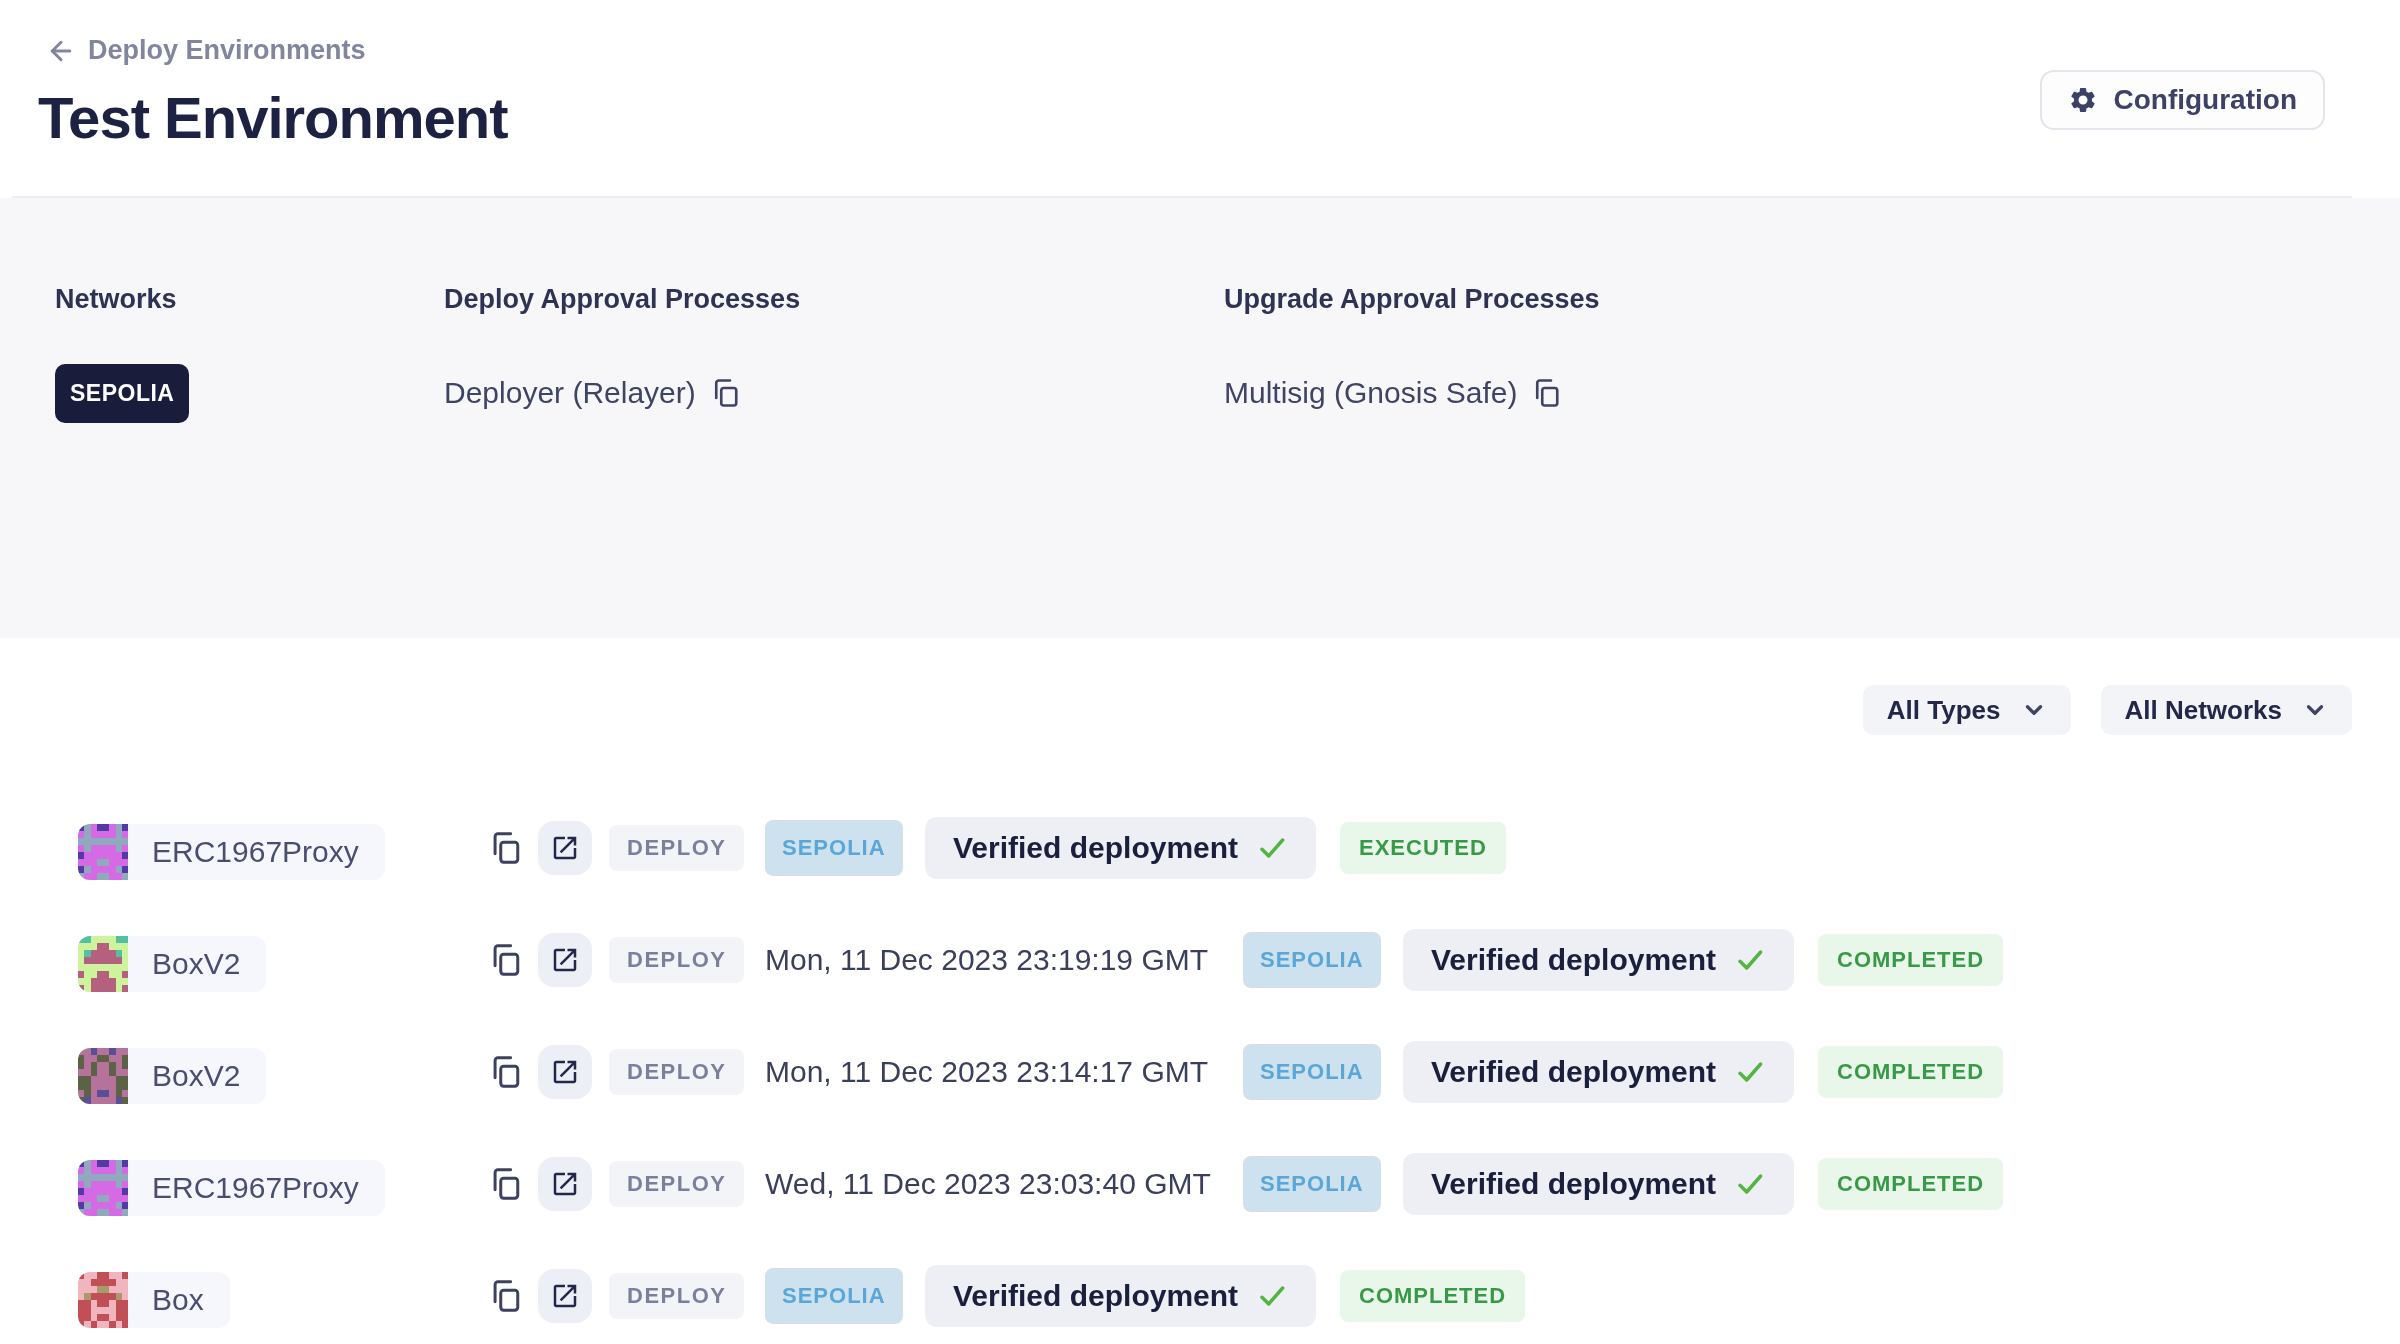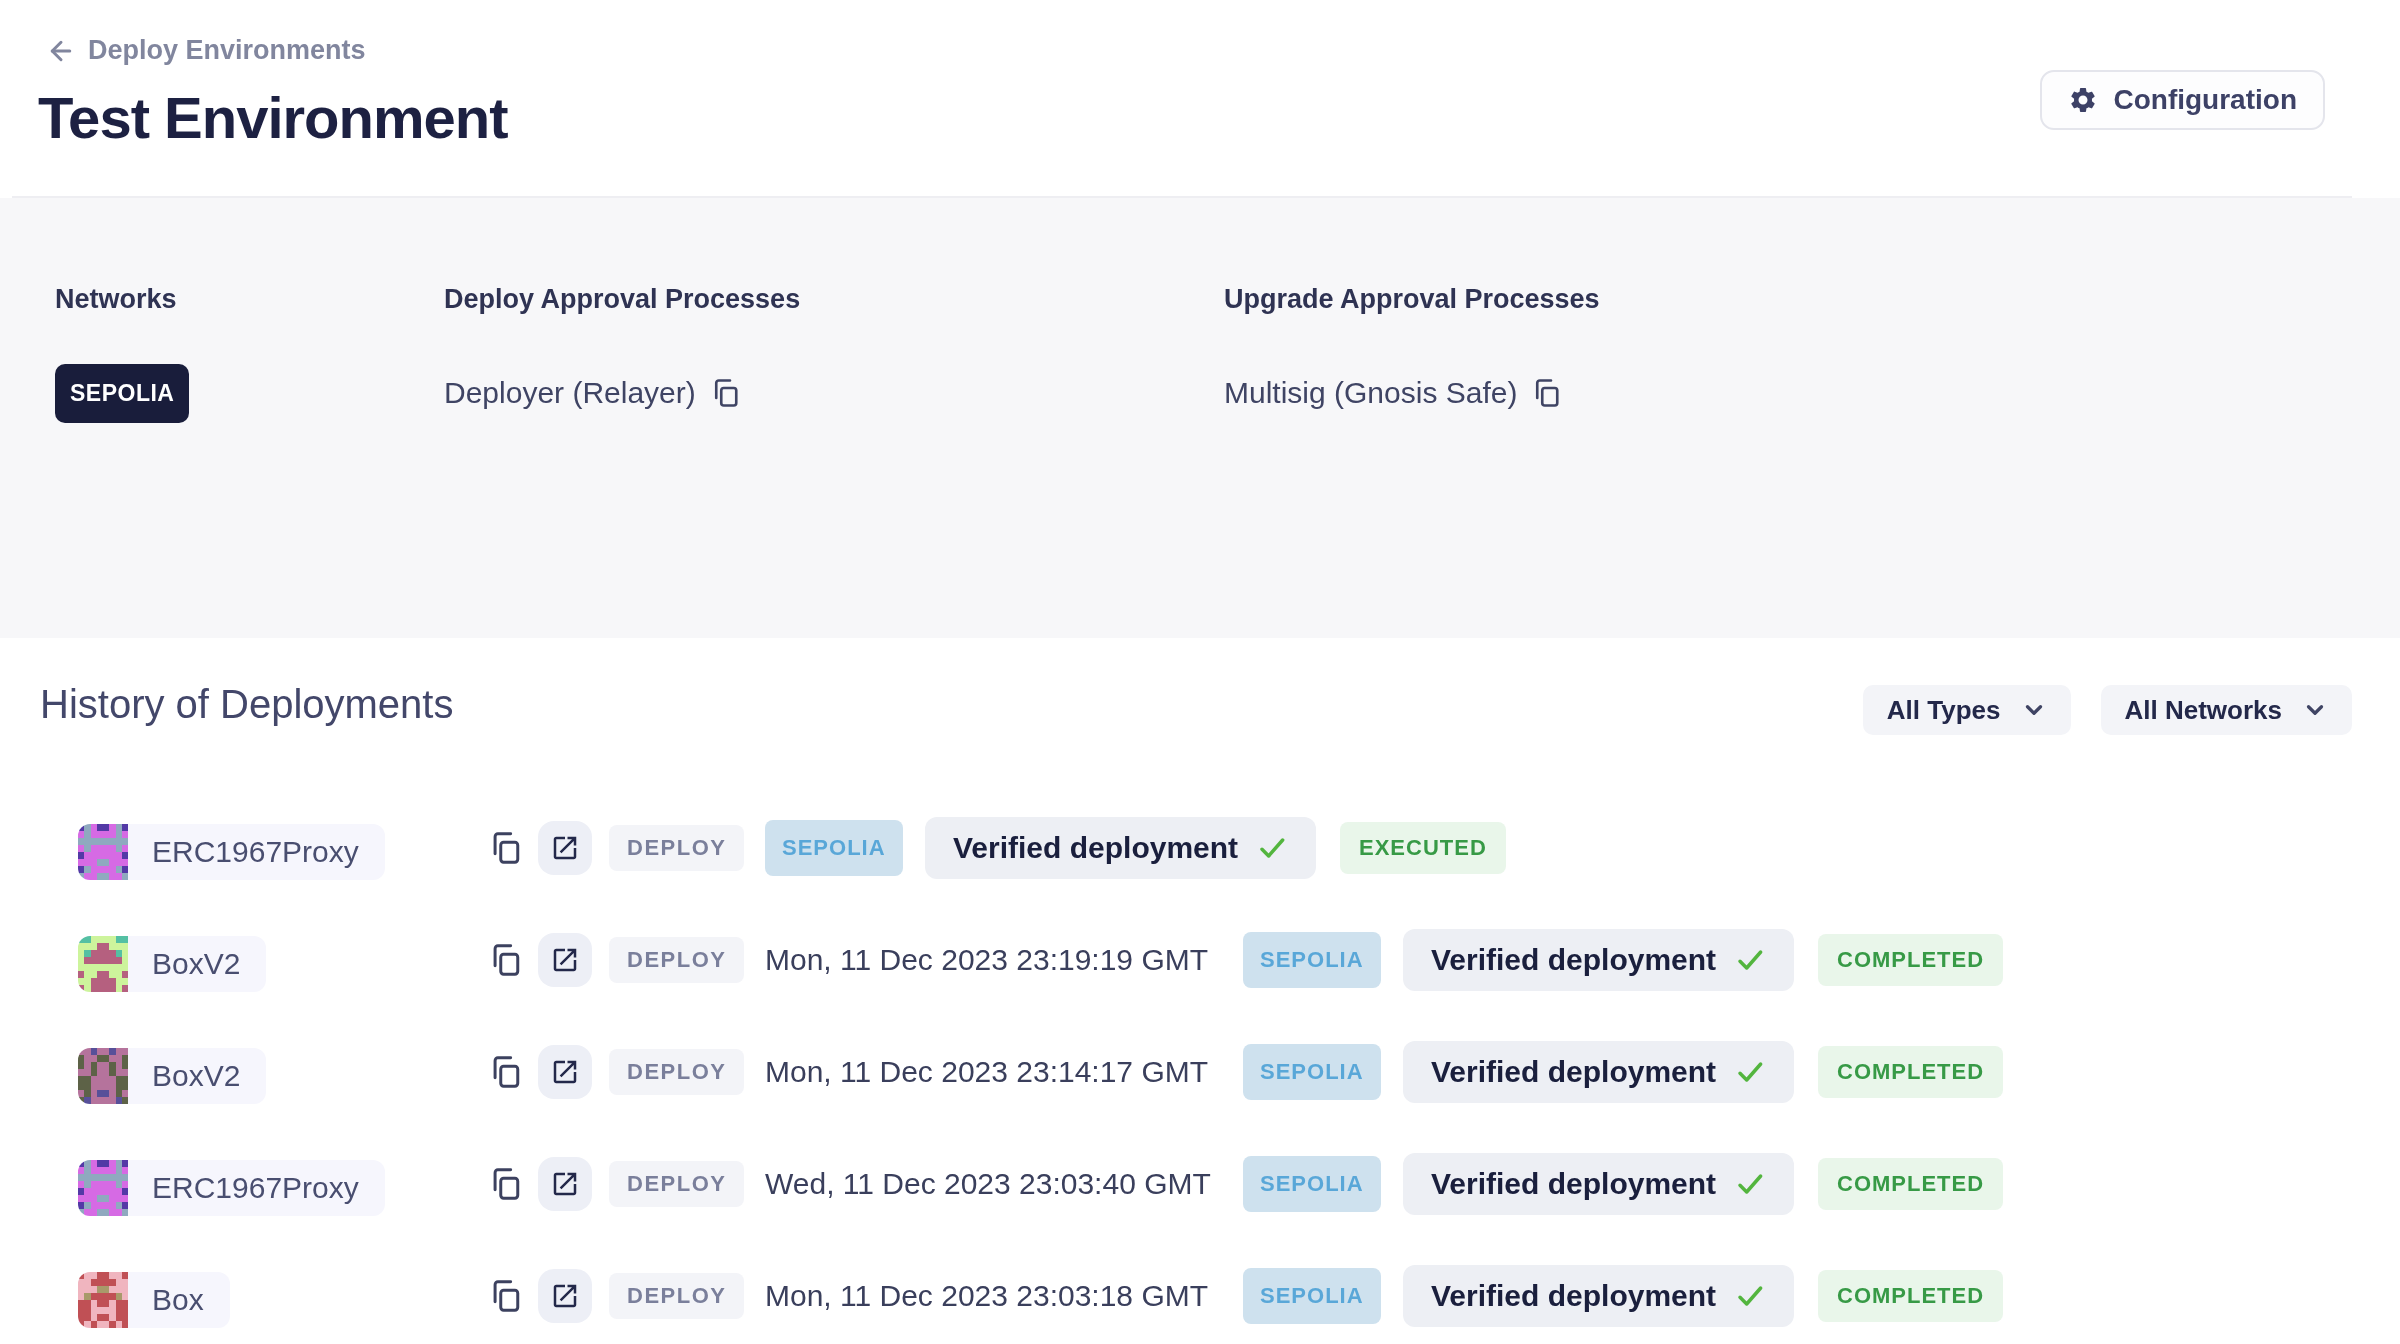--- a/index.html
+++ b/index.html
@@ -173,21 +173,20 @@
           </svg>
       </button>
     </div>
   </div>
 
 
 </section>
 
 <section class="history">
 
-  <h2 class="history-title">History of Deployments</h2>
 
   <div class="filters">
     <button class="filter-btn">
       <span>All Types</span>
       <svg class="chev" width="26" height="26" viewBox="0 0 24 24" fill="none" stroke="currentColor" stroke-width="3" stroke-linecap="round" stroke-linejoin="round">
           <path d="M6 9l6 6 6-6"></path>
         </svg>
     </button>
     <button class="filter-btn">
       <span>All Networks</span>
@@ -699,21 +698,20 @@
           </button>
           <button class="ext-btn">
             <svg width="30" height="30" viewBox="0 0 24 24" fill="currentColor">
               <path d="M19 19H5V5h7V3H5c-1.11 0-2 .9-2 2v14c0 1.1.89 2 2 2h14c1.1 0 2-.9 2-2v-7h-2v7zM14 3v2h3.59l-9.83 9.83 1.41 1.41L19 6.41V10h2V3h-7z"></path>
             </svg>
           </button>
         </div>
         <div class="cell-type">
           <span class="type-badge">DEPLOY</span>
         </div>
-        <div class="cell-date">Mon, 11 Dec 2023 23:03:18 GMT</div>
         <div class="cell-network">
           <span class="network-badge">SEPOLIA</span>
         </div>
         <div class="cell-verified">
           <span class="verified-pill">
             <span>Verified deployment</span>
             <svg class="check-green" width="32" height="32" viewBox="0 0 24 24" fill="none" stroke="currentColor" stroke-width="2.6" stroke-linecap="round" stroke-linejoin="round">
               <path d="M4.5 13l5 5L20 6"></path>
             </svg>
           </span>

